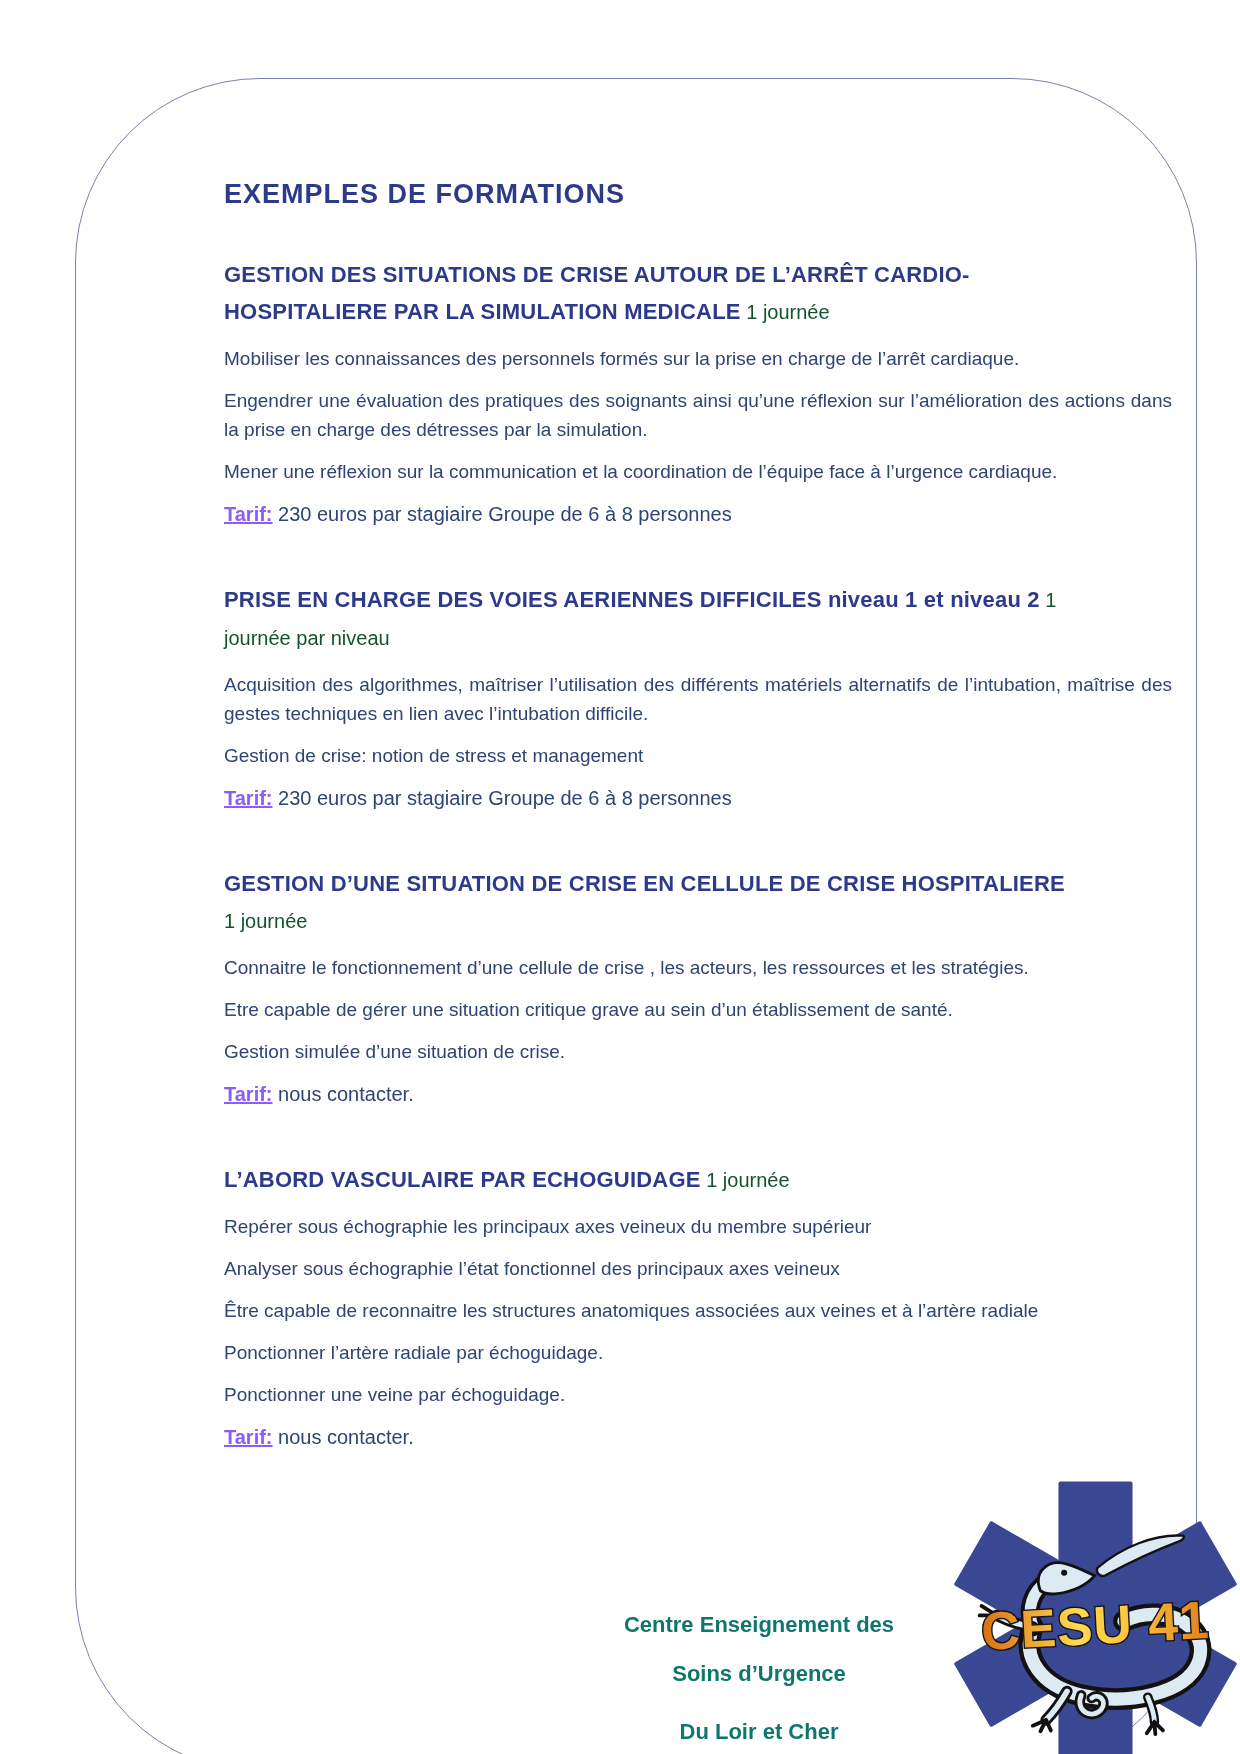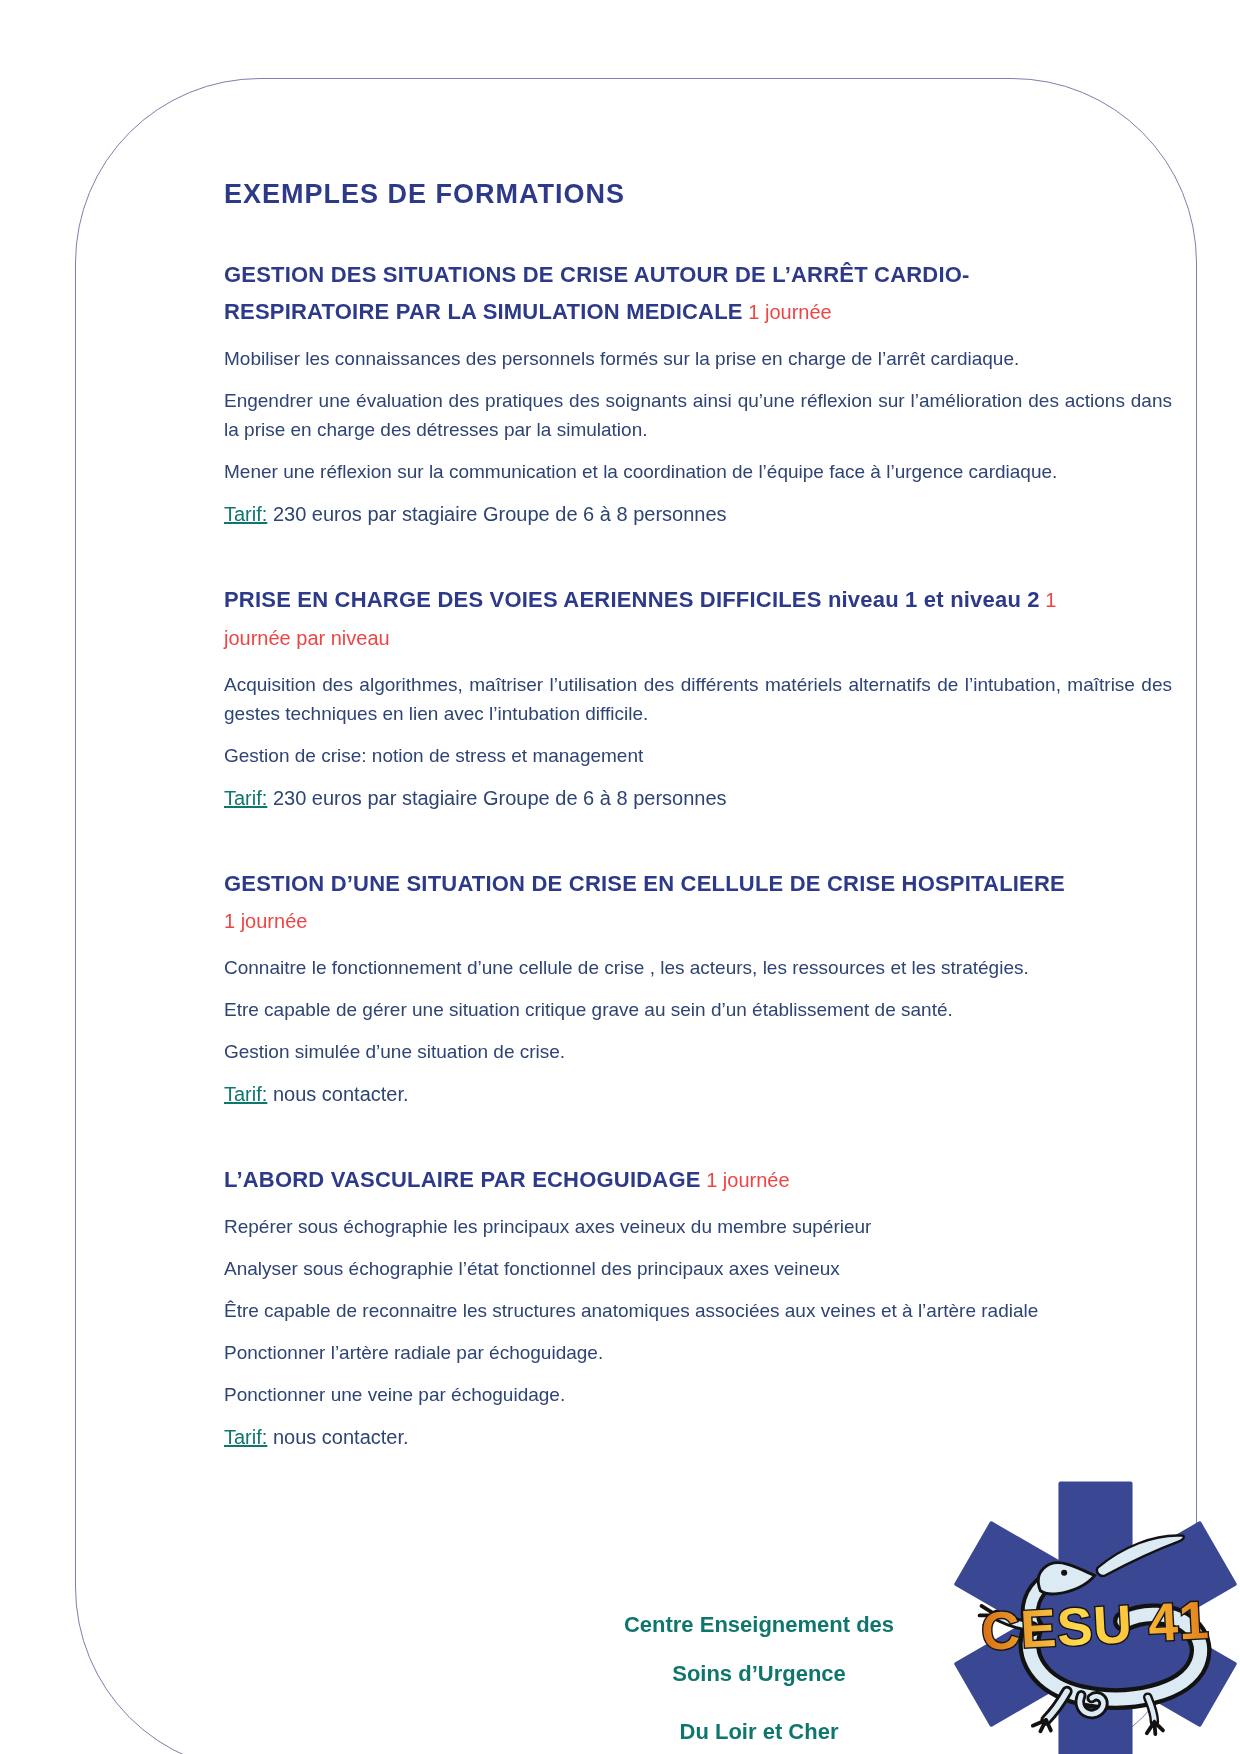--- a/index.html
+++ b/index.html
@@ -22,31 +22,31 @@
     color:#2d3a8a; margin:0 0 46px 0;
   }
   .section { margin:0; }
   .sec-gap { margin-top:52px; }
   .heading {
     font-size:22px; line-height:37px; font-weight:700; letter-spacing:.2px;
     color:#2d3a8a; margin:0 0 13px 0;
   }
   .heading .hbold { white-space:nowrap; }
   .heading .suffix {
-    font-weight:400; font-size:20px; letter-spacing:0; color:#ef4444;
+    font-weight:400; font-size:20px; letter-spacing:0; color:#14532d;
   }
   .para {
     font-size:19px; line-height:29px; color:#2e4474;
     text-align:justify; margin:0 0 13px 0;
   }
   .tarif {
     font-size:20px; line-height:30px; color:#2e4474; margin:6px 0 0 0;
   }
   .tarif-label {
-    font-weight:400; text-decoration:underline; color:#0f766e;
+    font-weight:700; text-decoration:underline; color:#8b5cf6;
   }
   .footer-org {
     position:absolute; left:433px; top:1533px; width:500px;
     text-align:center; color:#0f766e; font-weight:700; font-size:22px;
   }
   .footer-org .org-line { margin-bottom:23px; }
   .footer-org .org-line3 { margin-top:32px; }
   .logo-wrap {
     position:absolute; left:877px; top:1396px; width:285px; height:298px;
   }
@@ -54,21 +54,21 @@
 </head>
 <body>
 
 <div class="sheet">
 
   <div class="content">
 
     <h1 class="doc-title">EXEMPLES DE FORMATIONS</h1>
 
     <div class="section">
-      <h2 class="heading"><span class="hbold">GESTION DES SITUATIONS DE CRISE AUTOUR DE L’ARRÊT CARDIO-</span><br><span class="hbold">RESPIRATOIRE  PAR LA SIMULATION  MEDICALE</span><span class="suffix"> 1 journée</span></h2>
+      <h2 class="heading"><span class="hbold">GESTION DES SITUATIONS DE CRISE AUTOUR DE L’ARRÊT CARDIO-</span><br><span class="hbold">HOSPITALIERE  PAR LA SIMULATION  MEDICALE</span><span class="suffix"> 1 journée</span></h2>
       <p class="para">Mobiliser les connaissances des personnels formés sur la prise en charge de l’arrêt cardiaque.</p>
       <p class="para">Engendrer une évaluation des pratiques des soignants ainsi qu’une réflexion sur l’amélioration des actions dans la prise en charge des détresses par la simulation.</p>
       <p class="para">Mener une réflexion sur la communication et la coordination de l’équipe face à l’urgence cardiaque.</p>
       <p class="tarif"><span class="tarif-label">Tarif:</span><span> 230 euros par stagiaire Groupe de 6 à 8 personnes</span></p>
     </div>
 
     <div class="section sec-gap">
       <h2 class="heading"><span class="hbold">PRISE EN CHARGE DES VOIES AERIENNES DIFFICILES  niveau 1 et niveau 2</span><span class="suffix"> 1</span><br><span class="suffix">journée par niveau</span></h2>
       <p class="para">Acquisition des algorithmes, maîtriser l’utilisation des différents matériels alternatifs de l’intubation, maîtrise des gestes techniques en lien avec l’intubation difficile.</p>
       <p class="para">Gestion de crise: notion de stress et management</p>

